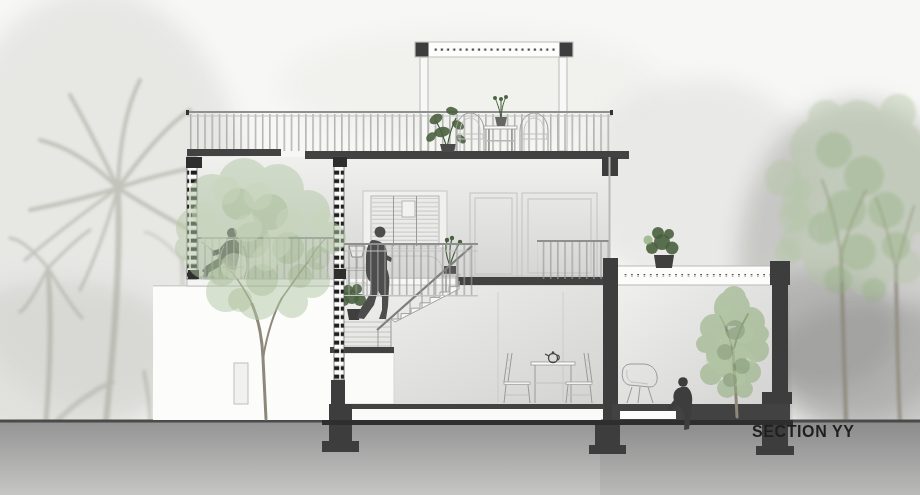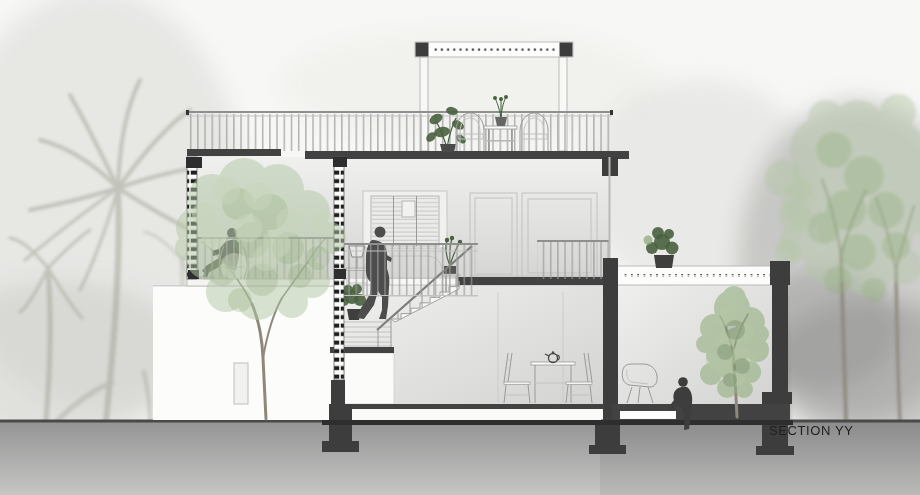--- a/index.html
+++ b/index.html
@@ -16,22 +16,22 @@
   .ln{fill:none;stroke:var(--line,#9a9a9a);stroke-width:1;}
   .lnl{fill:none;stroke:var(--line-light,#c2c2c2);stroke-width:1;}
   .sil{fill:var(--silhouette,#4d4d4d);}
   .f0{fill:var(--foliage-light,#c8d6bc);}
   .f1{fill:var(--foliage-pale,#b3c7a4);}
   .f2{fill:var(--foliage-mid,#93af80);}
   .f3{fill:var(--foliage-dark,#49613e);}
   .trunk{stroke:var(--trunk,#8e887b);fill:none;stroke-linecap:round;}
   .palm{stroke:var(--palm,#a4a89a);fill:none;stroke-linecap:round;}
   #section-title{
-    position:absolute;left:769px;top:423px;
-    font-size:13px;font-weight:normal;letter-spacing:.6px;
+    position:absolute;left:752px;top:423px;
+    font-size:16px;font-weight:bold;letter-spacing:.6px;
     color:var(--text,#1f1f1f);white-space:nowrap;
   }
 </style>
 </head>
 <body>
 
 <div id="stage">
 <svg width="920" height="495" viewBox="0 0 920 495">
   <defs>
     <linearGradient id="wallV" x1="0" y1="0" x2="0" y2="1">

